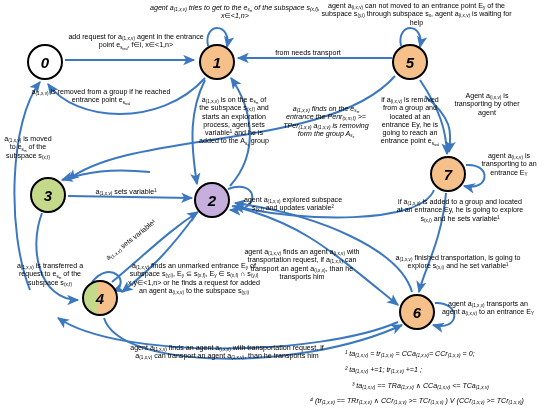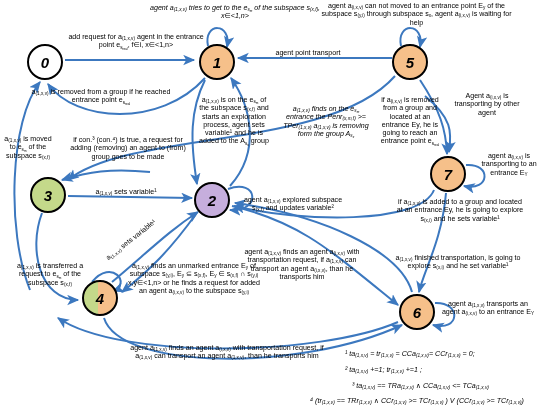--- a/index.html
+++ b/index.html
@@ -111,35 +111,34 @@
   </div>
 
   <div class="lbl" style="left:140px;top:4px;width:190px;font-style:italic;">agent a<sub>(1,x,v)</sub> <i>tries to get to the e<sub>s<sub>m</sub></sub> of the subspace s<sub>(x,f)</sub>, x∈&lt;1,n&gt;</i></div>
 
   <div class="lbl" style="left:314px;top:2px;width:205px;">agent a<sub>(i,x,v)</sub> can not moved to  an entrance point E<sub>y</sub> of the subspace s<sub>(y,i)</sub> through subspace s<sub>x</sub>, agent a<sub>(i,x,v)</sub> is waiting for help</div>
 
   <div class="lbl" style="left:62px;top:33px;width:148px;">add request for a<sub>(1,x,v)</sub> agent in the entrance point e<sub>s<sub>real</sub></sub>, f∈i, x∈&lt;1,n&gt;</div>
 
   <div class="lbl" style="left:27px;top:88px;width:148px;">a<sub>(1,x,v)</sub> is removed from a group if he reached entrance point e<sub>s<sub>real</sub></sub></div>
 
-  <div class="lbl" style="left:253px;top:49px;width:110px;">agent point transport</div>
+  <div class="lbl" style="left:253px;top:49px;width:110px;">from needs transport</div>
 
   <div class="lbl" style="left:198px;top:96px;width:72px;">a<sub>(1,x,v)</sub> is on the e<sub>s<sub>m</sub></sub> of the subspace s<sub>(x,f)</sub> and starts an exploration process, agent sets variable¹ and he is added to the A<sub>s<sub>x</sub></sub> group</div>
 
   <div class="lbl" style="left:281px;top:105px;width:90px;font-style:italic;">a<sub>(1,x,v)</sub> finds on the e<sub>s<sub>m</sub></sub> entrance the Penr<sub>(x,m,f)</sub> &gt;= TPer<sub>(1,x,v)</sub> a<sub>(1,x,v)</sub> is removing form the group A<sub>s<sub>x</sub></sub></div>
 
   <div class="lbl" style="left:377px;top:96px;width:66px;">if a<sub>(i,x,v)</sub> is removed from a group and located at an entrance Ey, he is going to reach an entrance point e<sub>s<sub>real</sub></sub></div>
 
   <div class="lbl" style="left:448px;top:92px;width:78px;">Agent a<sub>(i,x,v)</sub> is transporting by other agent</div>
 
   <div class="lbl" style="left:470px;top:152px;width:78px;">agent a<sub>(i,x,v)</sub> is transporting to an entrance E<sub>Y</sub></div>
 
   <div class="lbl" style="left:396px;top:198px;width:128px;">if a<sub>(1,x,v)</sub> is added to a group and located at an entrance Ey, he is going to explore s<sub>(x,i)</sub> and he sets variable¹</div>
 
-  <div class="lbl" style="left:62px;top:136px;width:132px;">if con.³ (con.⁴) is true, a request for adding (removing) an agent to (from) group goes to be made</div>
 
   <div class="lbl" style="left:2px;top:135px;width:52px;">a<sub>(1,x,v)</sub> is moved to e<sub>s<sub>m</sub></sub> of the subspace s<sub>(x,f)</sub></div>
 
   <div class="lbl" style="left:72px;top:188px;width:108px;">a<sub>(1,x,v)</sub> sets variable¹</div>
 
   <div class="lbl rot" style="left:86px;top:270px;width:108px;transform:rotate(-38deg);">a<sub>(1,x,v)</sub> sets variable¹</div>
 
   <div class="lbl" style="left:238px;top:196px;width:110px;">agent a<sub>(1,x,v)</sub> explored subspace s<sub>(x,f)</sub> and updates variable²</div>
 
   <div class="lbl" style="left:16px;top:262px;width:68px;">a<sub>(1,x,v)</sub> is transferred a request to e<sub>s<sub>m</sub></sub> of the subspace s<sub>(x,f)</sub></div>

